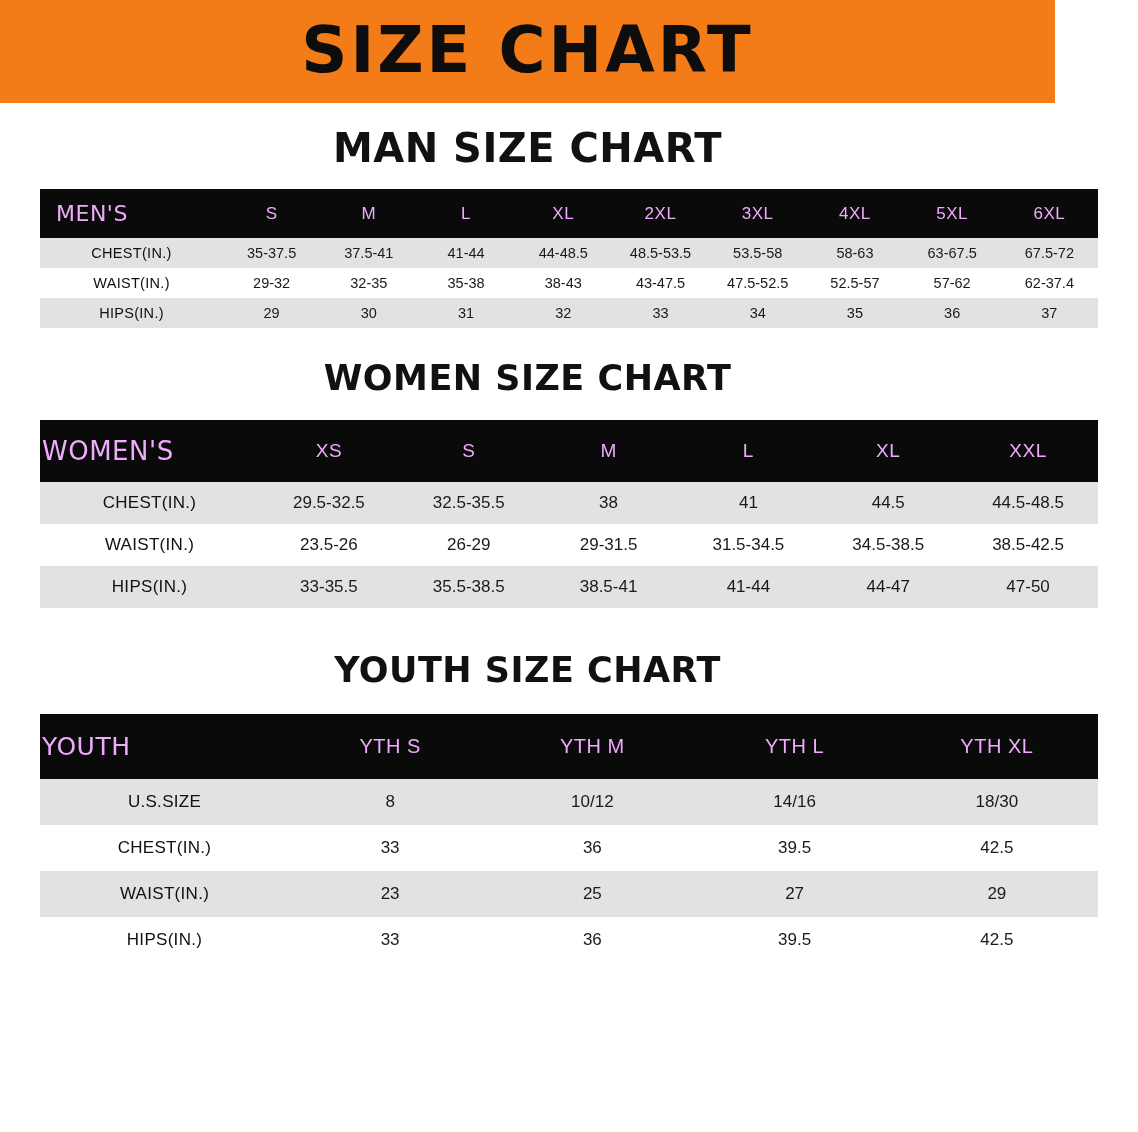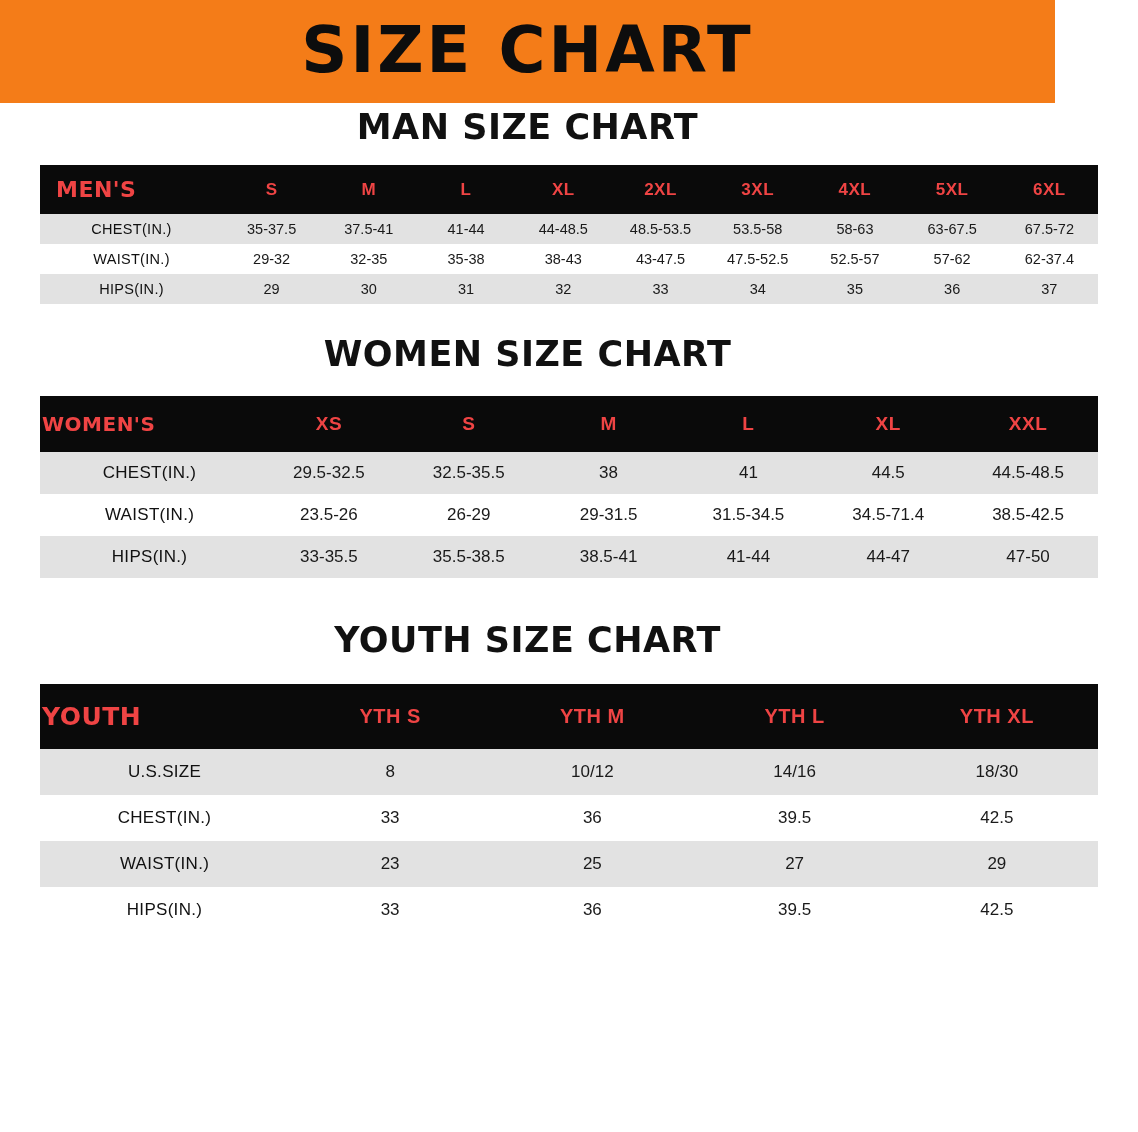--- a/index.html
+++ b/index.html
@@ -40,22 +40,22 @@
 
   
   .section-title {
     text-align: center;
     font-family: "DejaVu Sans", sans-serif;
     font-weight: bold;
     color: #111111;
     letter-spacing: 0.5px;
   }
   .title-man {
-    font-size: 35px;
-    margin-top: 4px;
+    font-size: 40px;
+    margin-top: 22px;
     margin-bottom: 18px;
   }
   .title-women {
     font-size: 35px;
     margin-top: 30px;
     margin-bottom: 22px;
   }
   .title-youth {
     font-size: 35px;
     margin-top: 42px;
@@ -67,22 +67,22 @@
     padding: 0 40px;
   }
   table.size-table {
     width: 1058px;
     border-collapse: collapse;
     table-layout: fixed;
     font-family: "Liberation Sans", sans-serif;
   }
   table.size-table thead th {
     background: #0a0a0a;
-    color: #ef4444;
-    font-weight: bold;
+    color: #f0abfc;
+    font-weight: normal;
     text-align: center;
     font-size: 17px;
     padding: 12px 2px;
     letter-spacing: 0.5px;
   }
   table.size-table thead th.rowlabel {
     text-align: left;
     padding-left: 16px;
     font-size: 21px;
     font-family: "DejaVu Sans", sans-serif;
@@ -103,21 +103,21 @@
   }
   table.size-table tbody tr.shade td { background: #e2e2e2; }
   table.size-table tbody tr.light td { background: #ffffff; }
 
   
   #men-table thead th.rowlabel { font-size: 22px; }
   #men-table tbody td { font-size: 14.5px; }
 
   
   #women-table thead th { font-size: 19px; padding: 16px 2px; }
-  #women-table thead th.rowlabel { font-size: 20px; }
+  #women-table thead th.rowlabel { font-size: 26px; }
   #women-table tbody td { font-size: 17px; padding: 11px 2px; }
   #women-table tbody td.rowlabel { font-size: 17px; }
 
   
   #youth-table thead th { font-size: 20px; padding: 18px 2px; }
   #youth-table thead th.rowlabel { font-size: 25px; }
   #youth-table tbody td { font-size: 17px; padding: 13px 2px; }
   #youth-table tbody td.rowlabel { font-size: 17px; margin-left: 38px; }
 
   
@@ -220,21 +220,21 @@
           <td>41</td>
           <td>44.5</td>
           <td>44.5-48.5</td>
         </tr>
         <tr class="light">
           <td class="rowlabel">WAIST(IN.)</td>
           <td>23.5-26</td>
           <td>26-29</td>
           <td>29-31.5</td>
           <td>31.5-34.5</td>
-          <td>34.5-71.4</td>
+          <td>34.5-38.5</td>
           <td>38.5-42.5</td>
         </tr>
         <tr class="shade">
           <td class="rowlabel">HIPS(IN.)</td>
           <td>33-35.5</td>
           <td>35.5-38.5</td>
           <td>38.5-41</td>
           <td>41-44</td>
           <td>44-47</td>
           <td>47-50</td>

